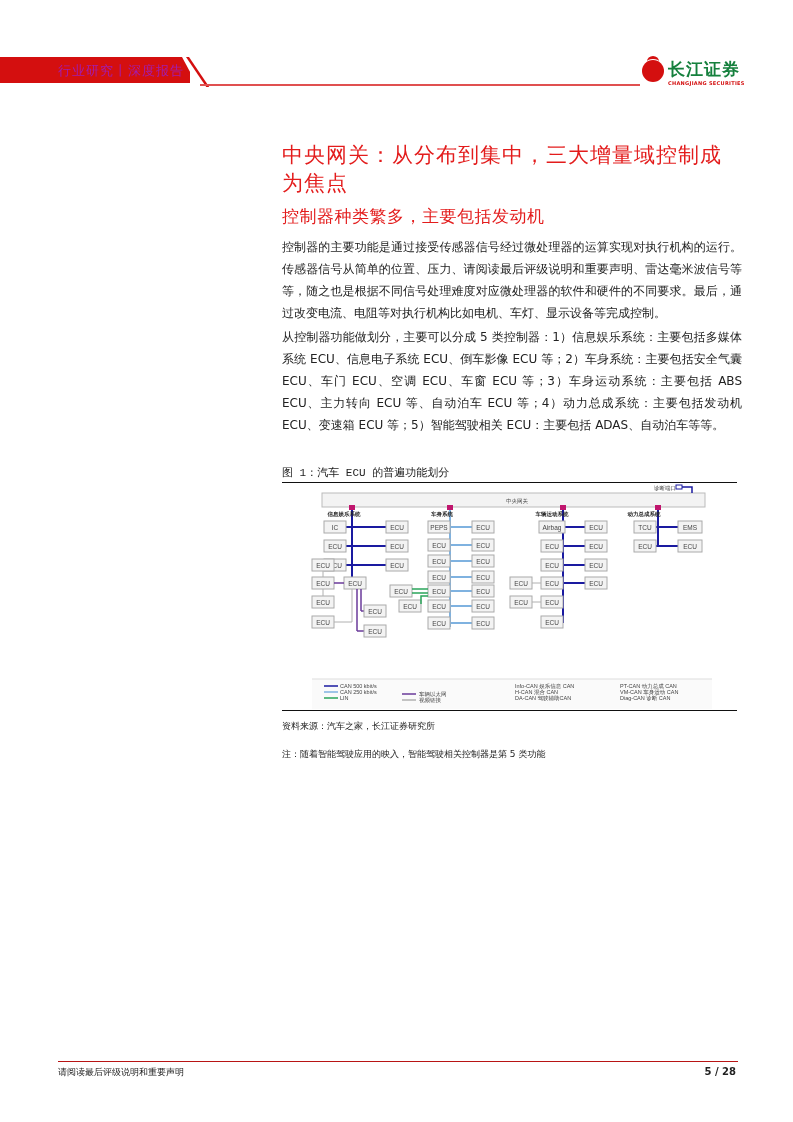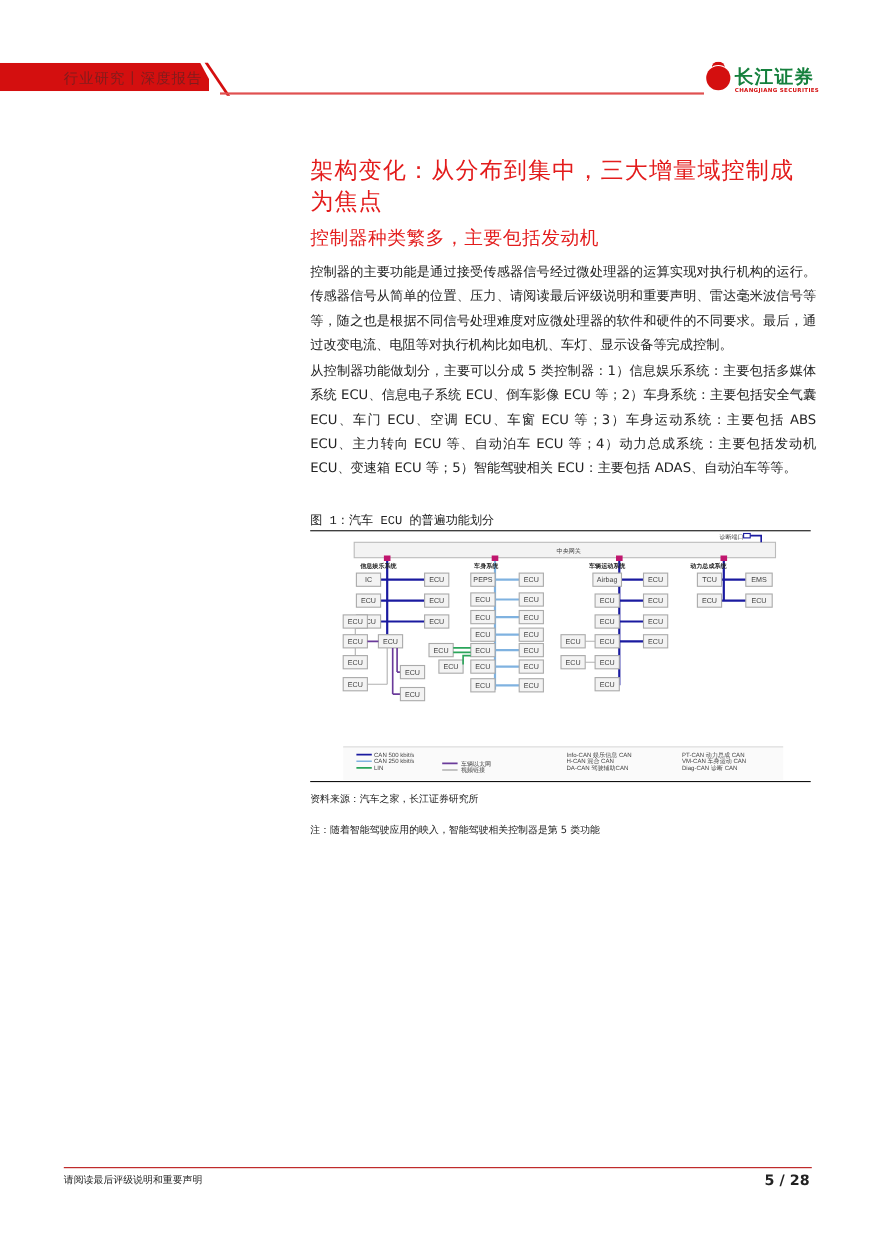--- a/index.html
+++ b/index.html
@@ -1,55 +1,55 @@
 <!DOCTYPE html>
 <html><head>
 <meta charset="utf-8">
 <style>
   html,body{margin:0;padding:0;background:#fff;}
   body{width:793px;height:1122px;position:relative;overflow:hidden;font-family:"DejaVu Sans","Liberation Sans",sans-serif;color:#222;}
   .hdr-tab{position:absolute;left:0;top:57px;width:190px;height:26px;background:#d40f0f;clip-path:polygon(0 0,182px 0,196px 26px,0 26px);}
-  .hdr-tab-text{position:absolute;left:58px;top:62px;color:#7f1d1d;font-size:13px;letter-spacing:1px;white-space:nowrap;}
+  .hdr-tab-text{position:absolute;left:58px;top:62px;color:#a21caf;font-size:13px;letter-spacing:1px;white-space:nowrap;}
   .hdr-slash{position:absolute;left:186px;top:57px;width:3px;height:30px;background:#d40f0f;transform:skewX(34deg);transform-origin:top left;}
   .hdr-line{position:absolute;left:200px;top:84px;width:440px;height:2px;background:#e05050;}
   .logo{position:absolute;left:640px;top:58px;width:110px;height:32px;}
   .logo-mark{position:absolute;left:2px;top:2px;width:22px;height:22px;border-radius:50%;background:#d40f0f;}
   .logo-mark:after{content:"";position:absolute;left:5px;top:-4px;width:12px;height:8px;border-top:3px solid #d40f0f;border-radius:50% 50% 0 0;}
   .logo-cn{position:absolute;left:28px;top:0;color:#15803d;font-size:17px;font-weight:bold;letter-spacing:1px;white-space:nowrap;font-family:"DejaVu Serif",serif;}
   .logo-en{position:absolute;left:28px;top:22px;color:#d40f0f;font-size:5px;font-weight:bold;letter-spacing:0.3px;white-space:nowrap;}
   .h1{position:absolute;left:282px;top:141px;width:460px;color:#e31c1c;font-size:21px;line-height:28px;letter-spacing:1px;}
   .h2{position:absolute;left:282px;top:205px;color:#e31c1c;font-size:17px;letter-spacing:0.5px;white-space:nowrap;}
   .para{position:absolute;left:282px;width:460px;font-size:12px;line-height:22px;color:#222;text-align:justify;}
   .p1{top:236px;}
   .p2{top:326px;}
   .fig-title{position:absolute;left:282px;top:465px;font-size:11px;color:#222;white-space:nowrap;font-family:Liberation Mono, monospace;}
   .fig-rule-top{position:absolute;left:282px;top:482px;width:455px;height:1px;background:#111;}
   .fig-rule-bot{position:absolute;left:282px;top:710px;width:455px;height:1px;background:#111;}
   .diagram{position:absolute;left:282px;top:483px;width:455px;height:227px;}
   .src{position:absolute;left:282px;top:720px;font-size:9px;color:#222;white-space:nowrap;}
   .note{position:absolute;left:282px;top:748px;font-size:9px;color:#222;white-space:nowrap;}
   .ftr-line{position:absolute;left:58px;top:1061px;width:680px;height:1px;background:#b81414;}
   .ftr-left{position:absolute;left:58px;top:1066px;font-size:9px;color:#222;white-space:nowrap;}
-  .ftr-right{position:absolute;right:57px;top:1066px;font-size:13px;font-weight:bold;color:#222;white-space:nowrap;}
+  .ftr-right{position:absolute;right:57px;top:1066px;font-size:10px;font-weight:bold;color:#222;white-space:nowrap;}
   svg text{font-family:"Liberation Sans",sans-serif;}
 </style>
 </head>
 <body>
 
 <div class="hdr-tab"></div>
 <div class="hdr-tab-text">行业研究丨深度报告</div>
 <div class="hdr-slash"></div>
 <div class="hdr-line"></div>
 <div class="logo">
   <div class="logo-mark"></div>
   <div class="logo-cn">长江证券</div>
   <div class="logo-en">CHANGJIANG SECURITIES</div>
 </div>
 
-<div class="h1">架构变化：从分布到集中，三大增量域控制成为焦点</div>
+<div class="h1">中央网关：从分布到集中，三大增量域控制成为焦点</div>
 <div class="h2">控制器种类繁多，主要包括发动机</div>
 <div class="para p1">控制器的主要功能是通过接受传感器信号经过微处理器的运算实现对执行机构的运行。传感器信号从简单的位置、压力、请阅读最后评级说明和重要声明、雷达毫米波信号等等，随之也是根据不同信号处理难度对应微处理器的软件和硬件的不同要求。最后，通过改变电流、电阻等对执行机构比如电机、车灯、显示设备等完成控制。</div>
 <div class="para p2">从控制器功能做划分，主要可以分成 5 类控制器：1）信息娱乐系统：主要包括多媒体系统 ECU、信息电子系统 ECU、倒车影像 ECU 等；2）车身系统：主要包括安全气囊 ECU、车门 ECU、空调 ECU、车窗 ECU 等；3）车身运动系统：主要包括 ABS ECU、主力转向 ECU 等、自动泊车 ECU 等；4）动力总成系统：主要包括发动机 ECU、变速箱 ECU 等；5）智能驾驶相关 ECU：主要包括 ADAS、自动泊车等等。</div>
 
 <div class="fig-title">图 1：汽车 ECU 的普遍功能划分</div>
 <div class="fig-rule-top"></div>
 
 <div class="diagram">
 <svg width="455" height="227" viewBox="0 0 455 227" xmlns="http://www.w3.org/2000/svg">
   <defs>

